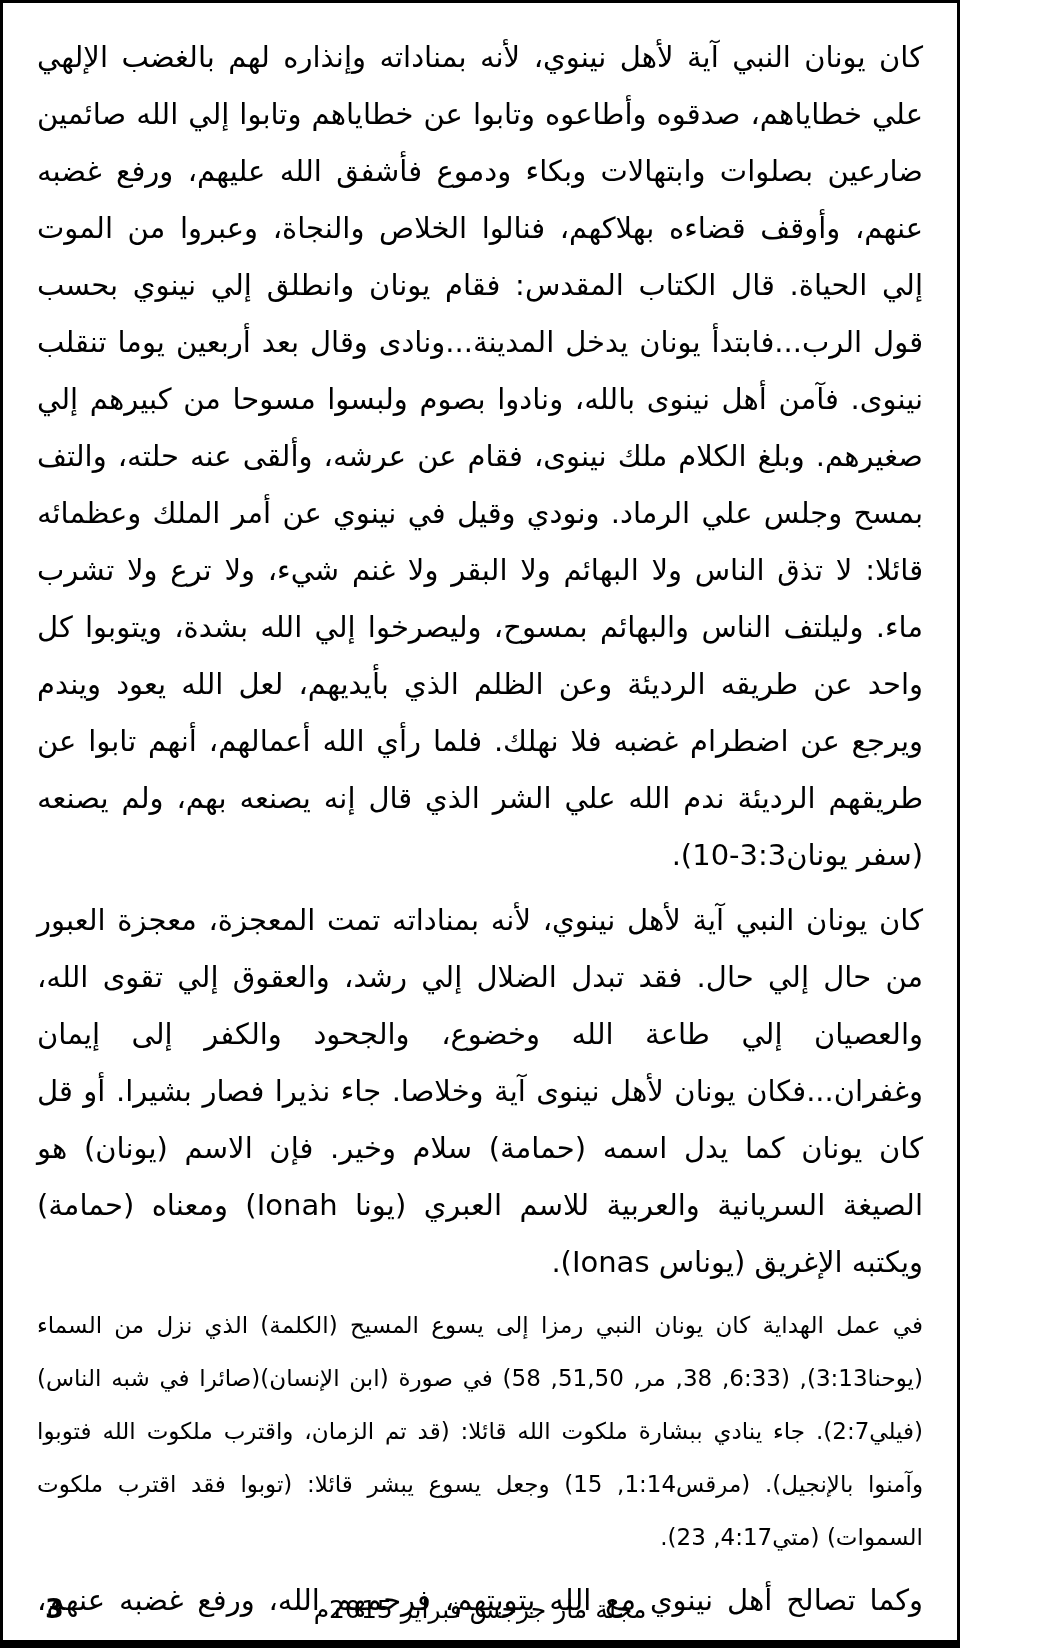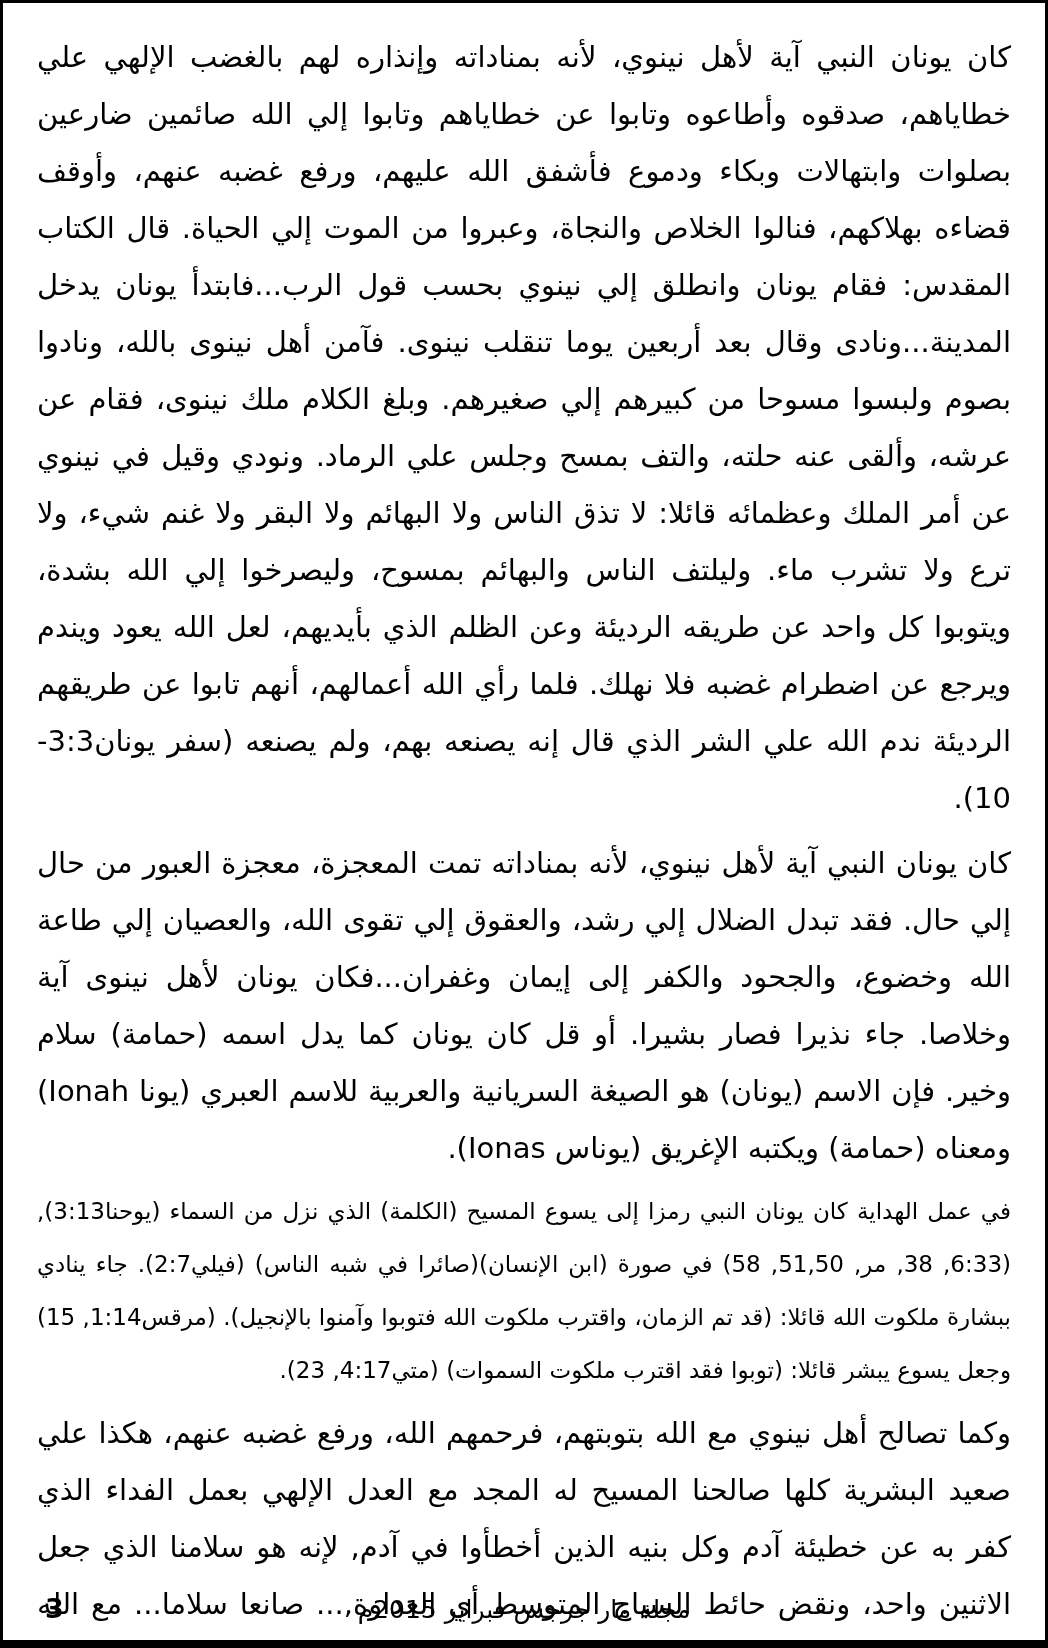--- a/index.html
+++ b/index.html
@@ -2,21 +2,21 @@
 <html lang="ar"><head>
 <meta charset="utf-8">
 <style>
   html, body {
     margin: 0;
     padding: 0;
     background: #ffffff;
   }
   .page {
     position: relative;
-    width: 1048px;
+    width: 960px;
     height: 1648px;
     box-sizing: border-box;
     background: #ffffff;
     border-top: 3px solid #000;
     border-left: 3px solid #000;
     border-right: 3px solid #000;
     border-bottom: 8px solid #000;
     font-family: "DejaVu Sans", sans-serif;
     color: #000;
     overflow: hidden;

